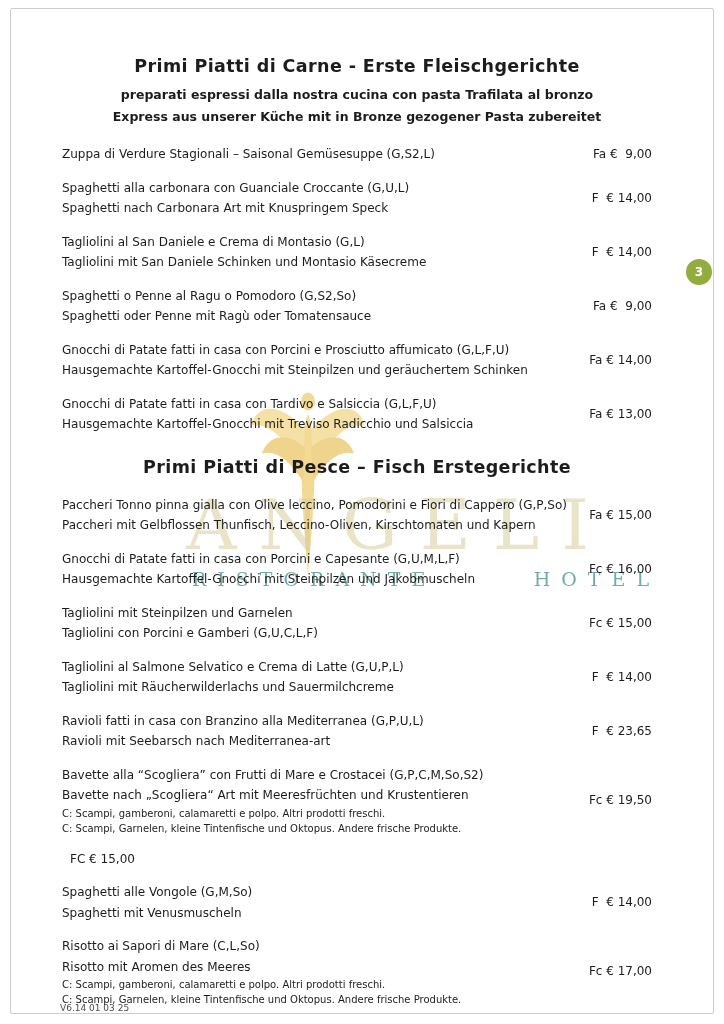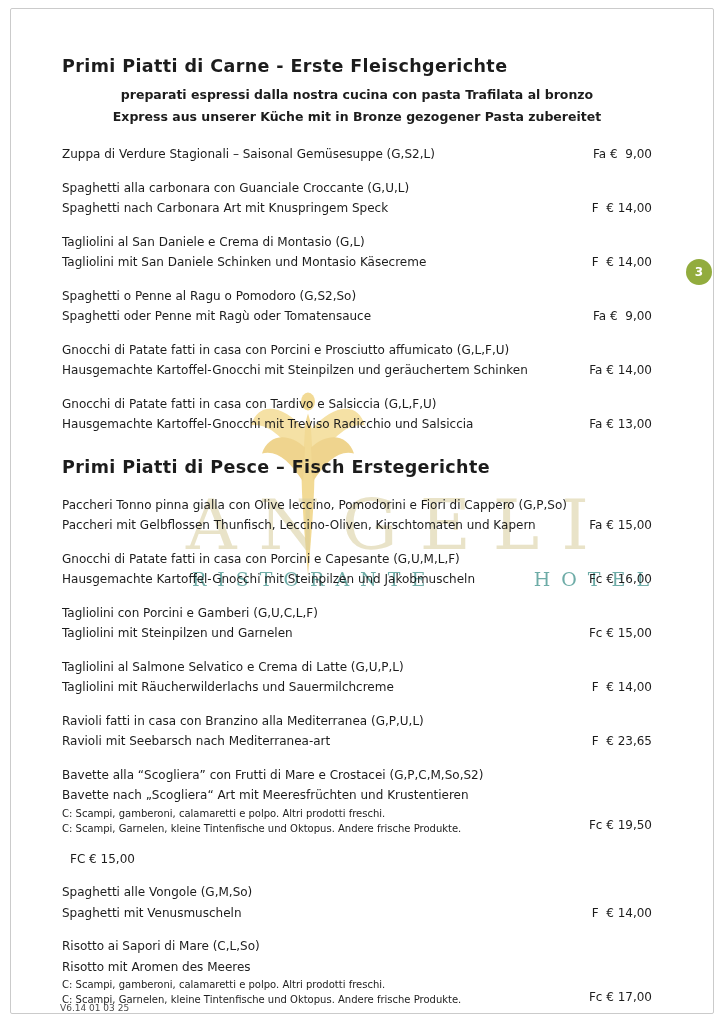--- a/index.html
+++ b/index.html
@@ -30,30 +30,30 @@
     position:absolute; left:192px; top:190px; width:468px;
     display:flex; justify-content:space-between;
     font-family:"DejaVu Serif", serif;
     font-size:19px; letter-spacing:11px;
     color:#0f766e; opacity:.6;
   }
 
   
   .content { position:relative; z-index:1; padding:54px 72px 0 62px; }
   .sec-title {
-    margin:0; font-size:17.5px; font-weight:bold;
+    margin:0; text-align:center; font-size:17.5px; font-weight:bold;
     letter-spacing:.4px; line-height:24px;
   }
   section + * .sec-title {}
   .sec { margin:0; }
   .sec-pesce-gap { margin-top:20px; }
   .subtitles { margin-top:6px; }
   .subtitle { text-align:center; font-size:12.5px; font-weight:bold; line-height:22px; }
   .items { margin-top:16px; }
-  .item { display:flex; justify-content:space-between; align-items:flex-end; margin-bottom:13px; }
+  .item { display:flex; justify-content:space-between; align-items:center; margin-bottom:13px; }
   .item-text { max-width:545px; }
   .line { font-size:12px; line-height:20.5px; }
   .note { font-size:10px; line-height:15px; }
   .price { font-size:12px; line-height:20.5px; white-space:pre; flex-shrink:0; padding-left:8px; }
 
   .page-badge {
     position:absolute; right:12px; top:259px; z-index:2;
     width:26px; height:26px; border-radius:50%;
     background:#92ac3e; color:#ffffff;
     font-size:12px; font-weight:bold;
@@ -160,22 +160,22 @@
   <div class="item">
     <div class="item-text">
                 <div class="line">Gnocchi di Patate fatti in casa con Porcini e Capesante (G,U,M,L,F)</div>
                 <div class="line">Hausgemachte Kartoffel-Gnocchi mit Steinpilzen und Jakobmuscheln</div>
               </div>
     <div class="price">Fc € 16,00</div>
   </div>
 
   <div class="item">
     <div class="item-text">
+                <div class="line">Tagliolini mit Steinpilzen und Garnelen</div>
                 <div class="line">Tagliolini con Porcini e Gamberi (G,U,C,L,F)</div>
-                <div class="line">Tagliolini mit Steinpilzen und Garnelen</div>
               </div>
     <div class="price">Fc € 15,00</div>
   </div>
 
   <div class="item">
     <div class="item-text">
                 <div class="line">Tagliolini al Salmone Selvatico e Crema di Latte (G,U,P,L)</div>
                 <div class="line">Tagliolini mit Räucherwilderlachs und Sauermilchcreme</div>
               </div>
     <div class="price">F  € 14,00</div>

